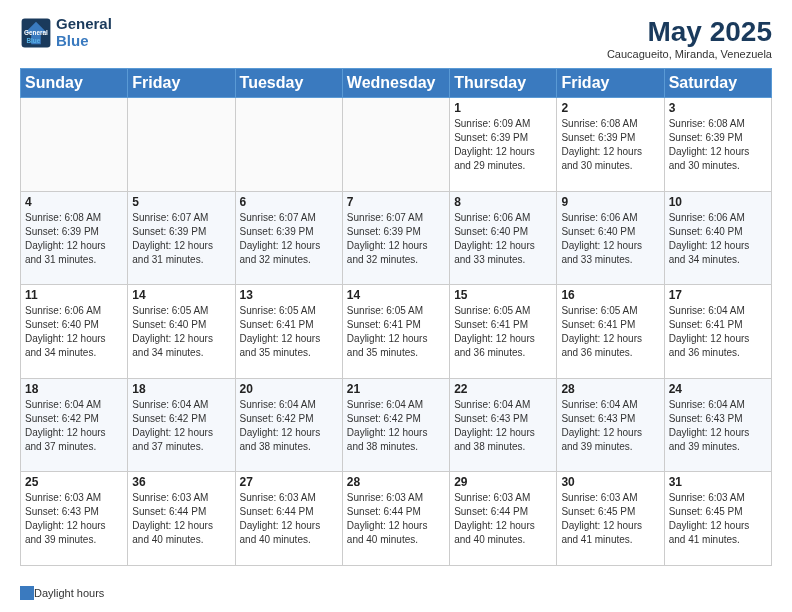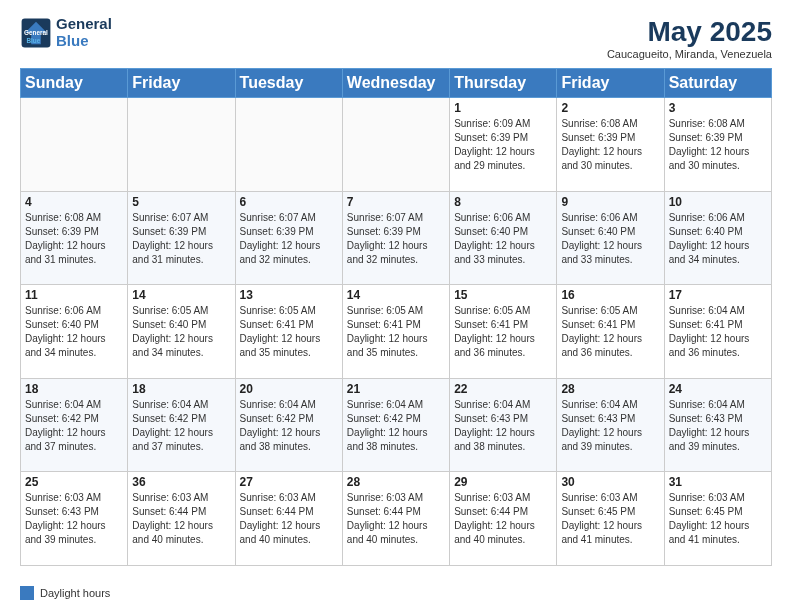--- a/index.html
+++ b/index.html
@@ -89,21 +89,20 @@
       font-size: 10px;
       color: #333;
       line-height: 1.4;
     }
     .empty-cell {
       background: #fafafa !important;
     }
     .legend {
       display: flex;
       align-items: center;
-      gap: 6px;
       margin-top: 20px;
       font-size: 11px;
       color: #333;
     }
     .legend-box {
       width: 14px;
       height: 14px;
       background: #3a7abf;
       display: inline-block;
     }

